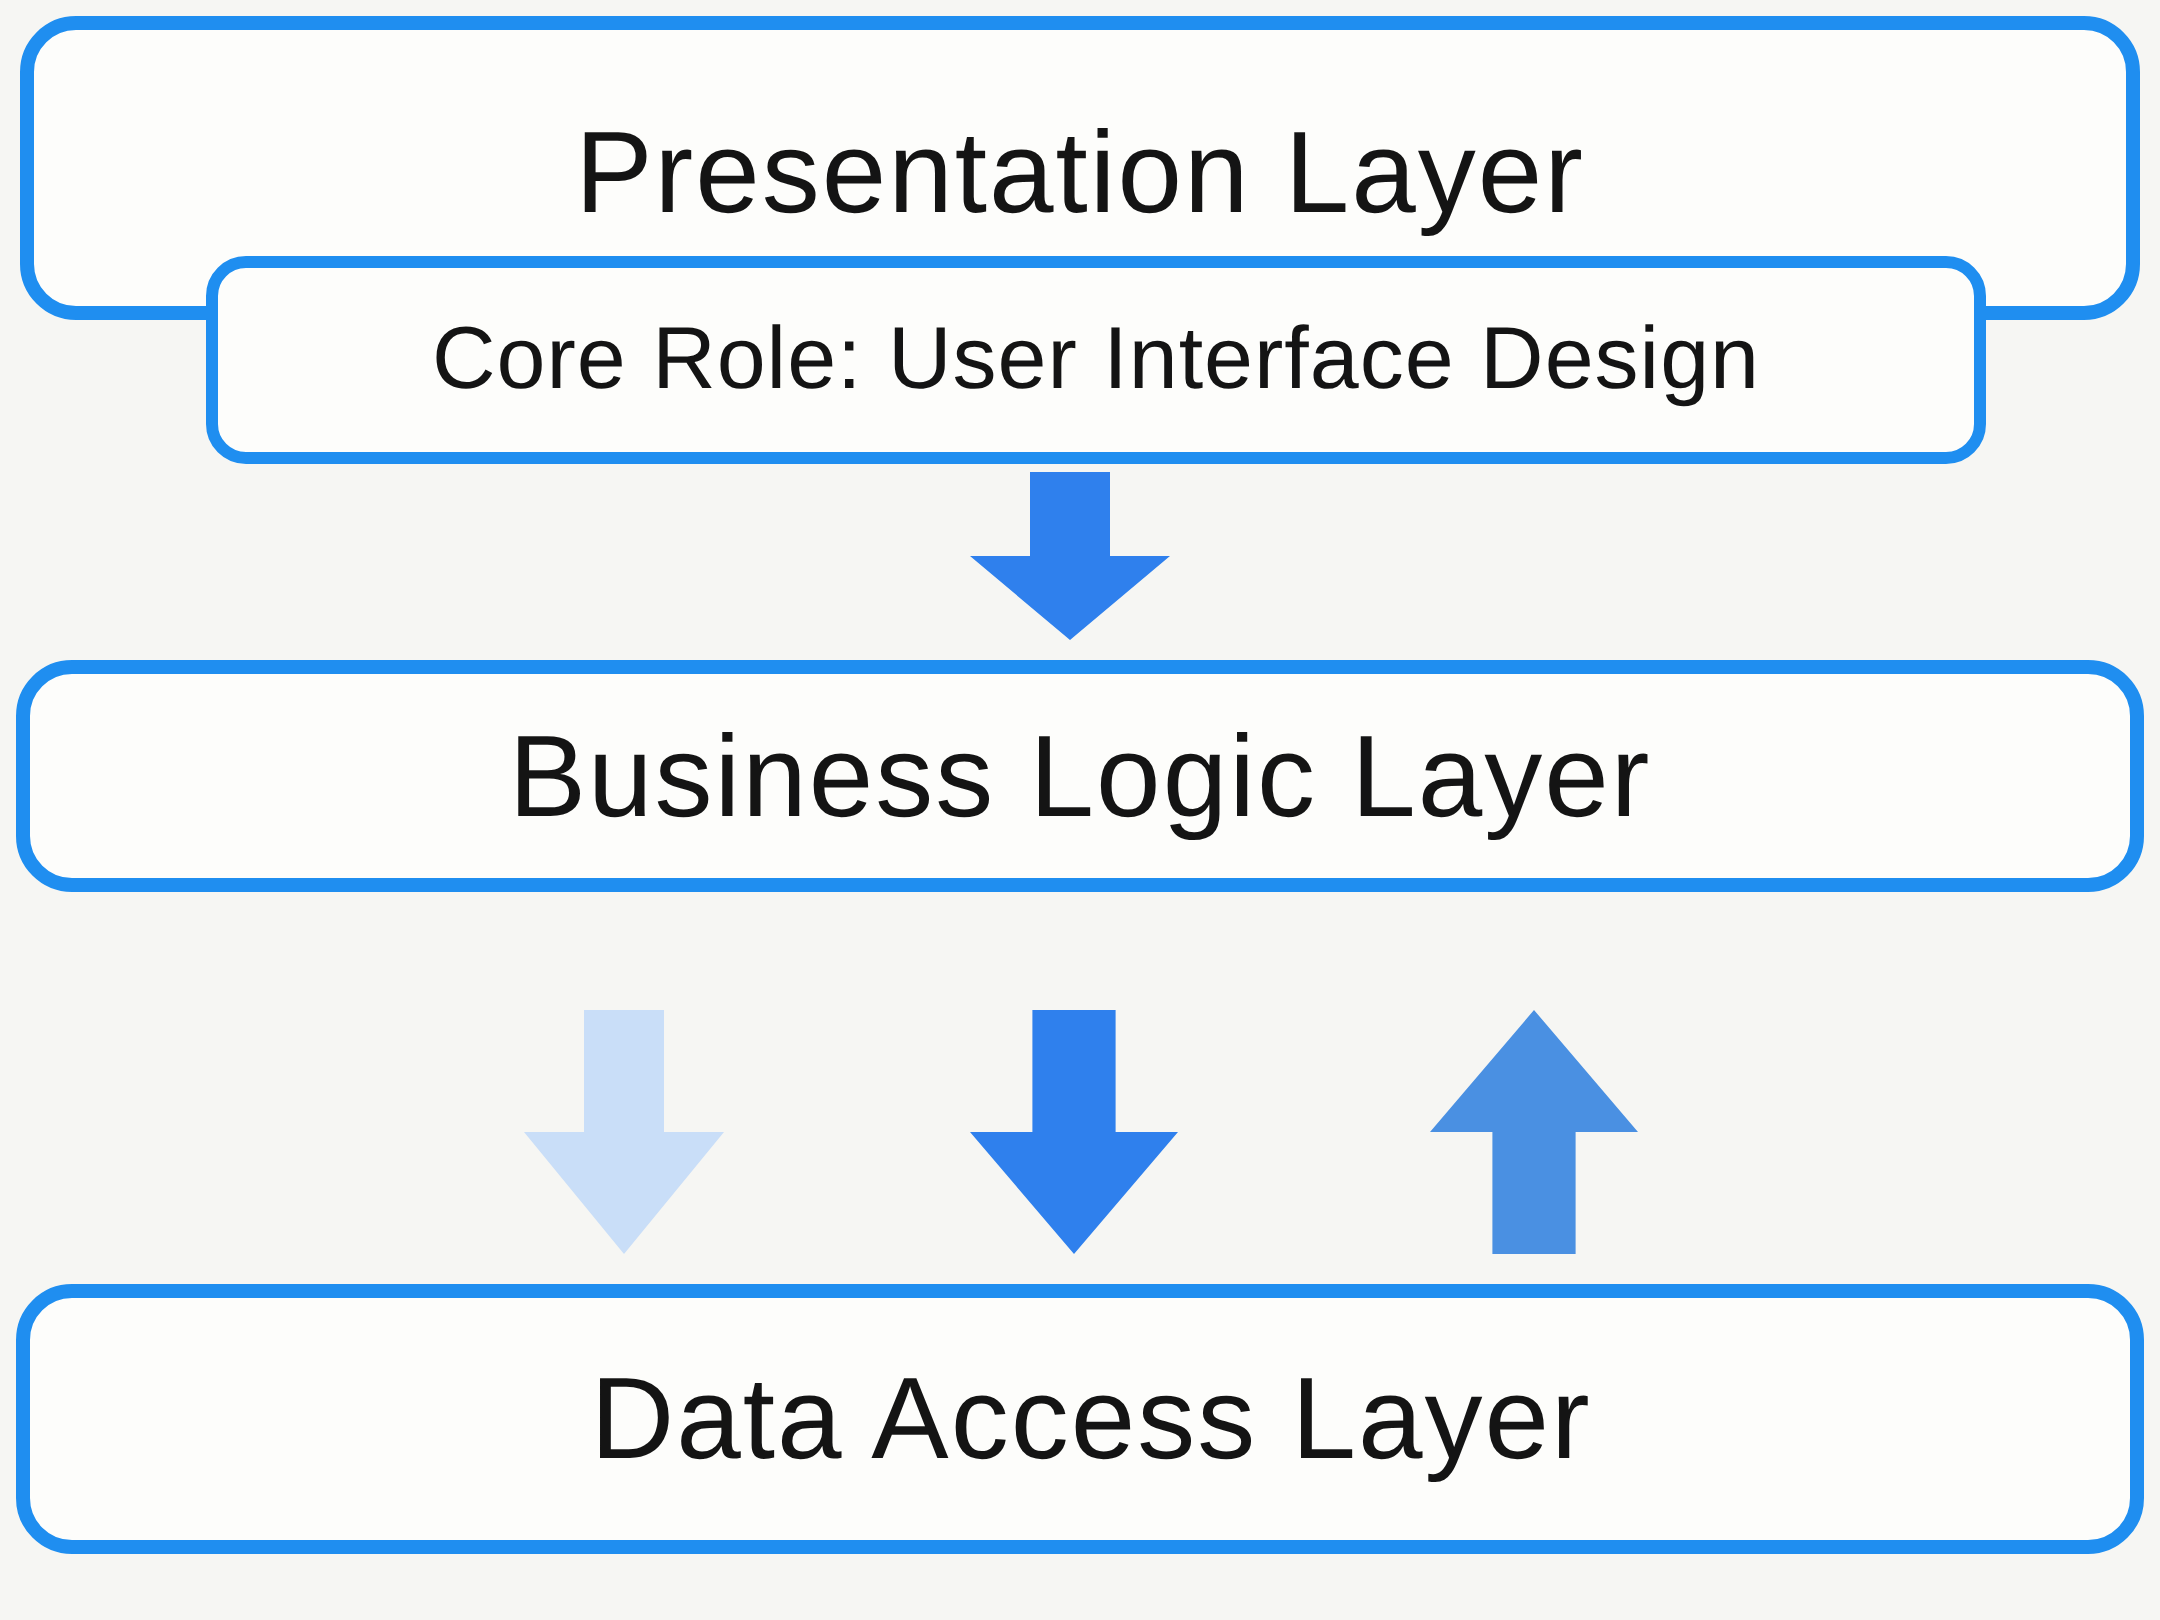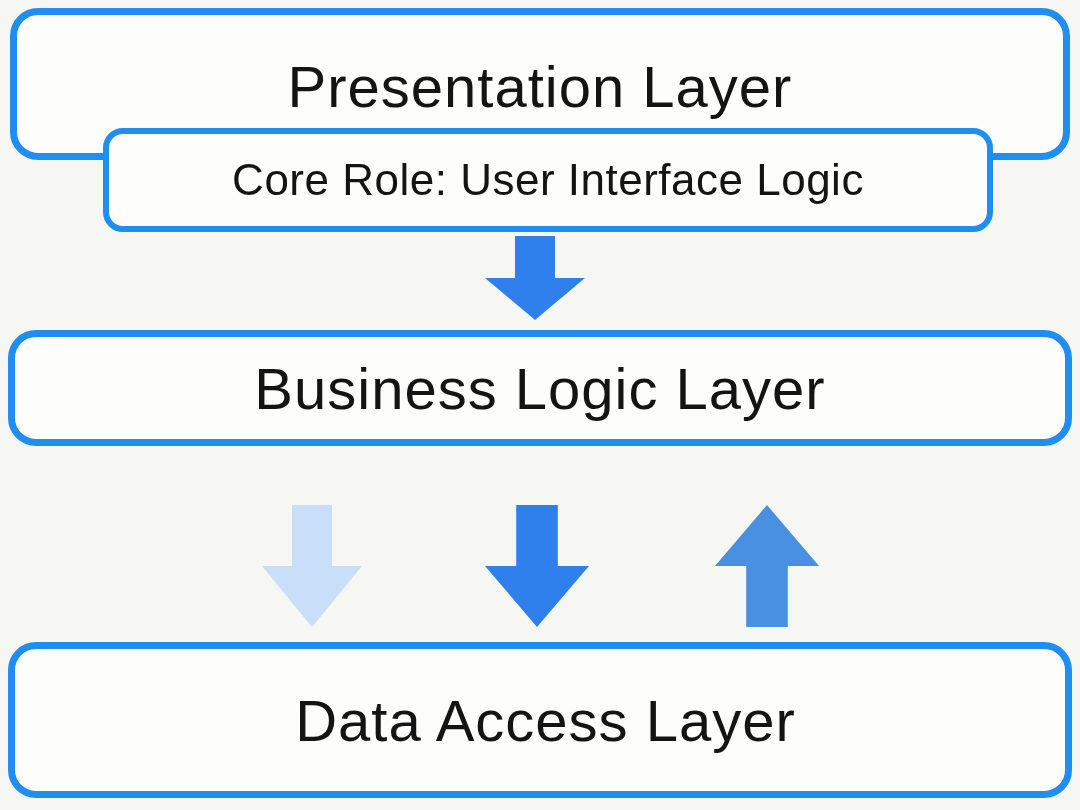--- a/index.html
+++ b/index.html
@@ -35,42 +35,42 @@
   }
   .sub-label {
     font-size: 44px;
     font-weight: 500;
     letter-spacing: 0.5px;
     white-space: nowrap;
   }
   .box-presentation { left: 10px;  top: 8px;   width: 1060px; height: 152px; }
   .box-core-role    { left: 103px; top: 128px; width: 890px;  height: 104px; border-radius: 20px; border-width: 6px; }
   .box-business     { left: 8px;   top: 330px; width: 1064px; height: 116px; }
-  .box-data         { left: 8px;   top: 642px; width: 1064px; height: 156px; padding-left: 11px; }
+  .box-data         { left: 8px;   top: 642px; width: 1064px; height: 135px; padding-left: 11px; }
 
   .arrow {
     position: absolute;
     display: block;
   }
   .arrow-top   { left: 485px; top: 236px; width: 100px; height: 84px; }
   .arrow-left  { left: 262px; top: 505px; width: 100px; height: 122px; }
   .arrow-mid   { left: 485px; top: 505px; width: 104px; height: 122px; }
   .arrow-right { left: 715px; top: 505px; width: 104px; height: 122px; }
 </style>
 </head>
 <body>
 
 <div class="canvas">
 
   <div class="box box-presentation" style="align-items:flex-start;">
     <span class="layer-label" style="margin-top:38px;">Presentation Layer</span>
   </div>
 
   <div class="box box-core-role">
-    <span class="sub-label">Core Role: User Interface Logic</span>
+    <span class="sub-label">Core Role: User Interface Design</span>
   </div>
 
   <svg class="arrow arrow-top" viewBox="0 0 100 90" preserveAspectRatio="none">
     <polygon points="30,0 70,0 70,45 100,45 50,90 0,45 30,45" fill="#2f80ed"></polygon>
   </svg>
 
   <div class="box box-business">
     <span class="layer-label">Business Logic Layer</span>
   </div>
 

